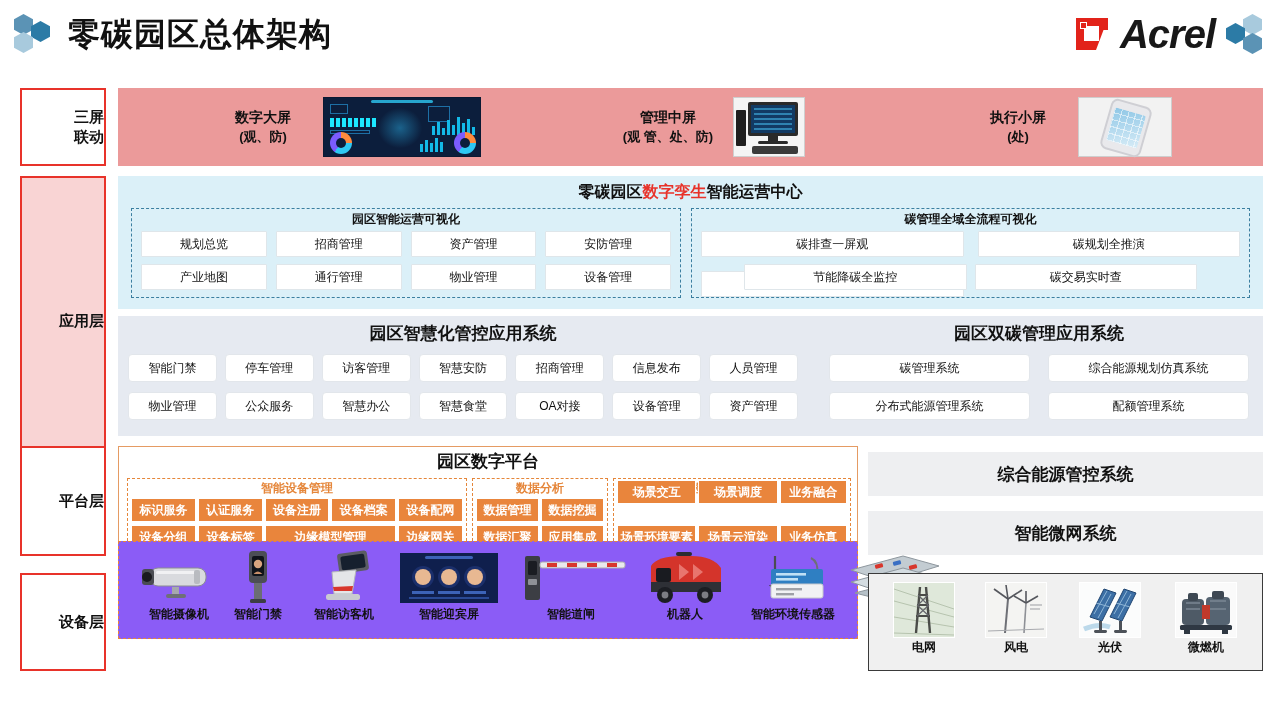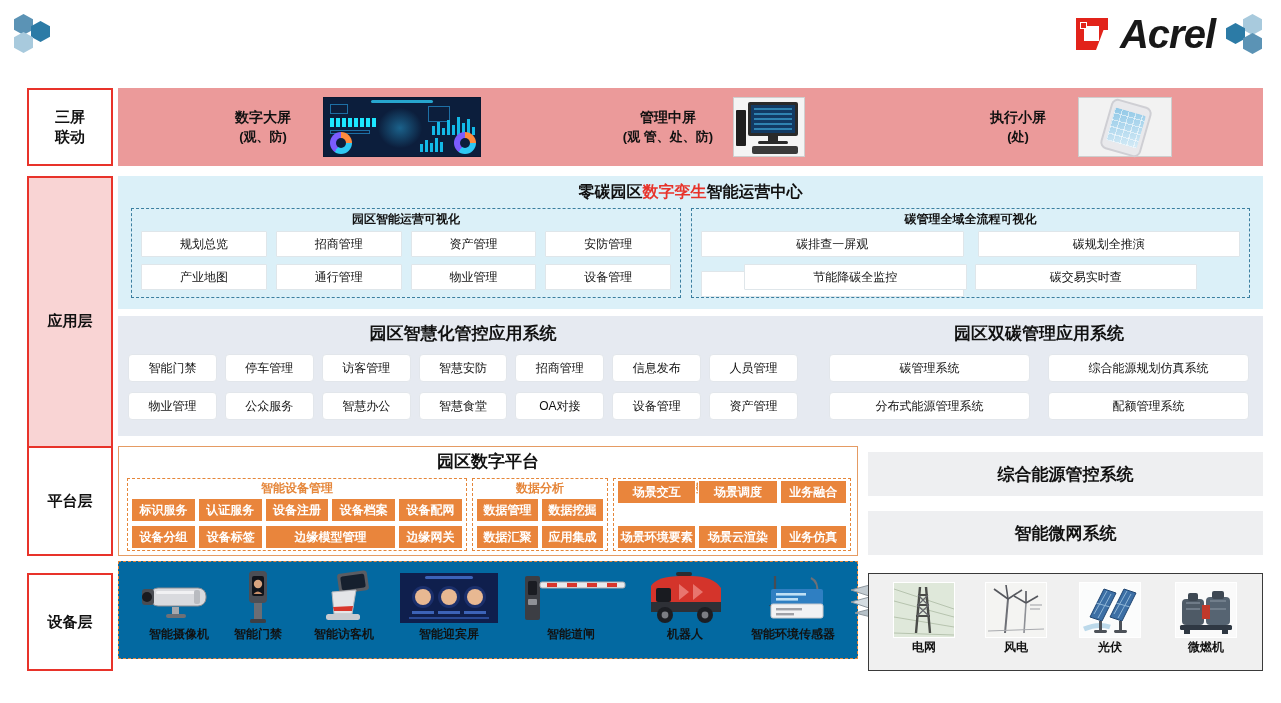--- a/index.html
+++ b/index.html
@@ -30,23 +30,23 @@
                color: #181818; letter-spacing: -1px; line-height: 40px; }
   .hex-group2 { position: relative; width: 40px; height: 40px; }
   .hex2 { position: absolute; width: 19px; height: 21px;
           clip-path: polygon(50% 0%, 100% 25%, 100% 75%, 50% 100%, 0% 75%, 0% 25%); }
   .hex2.a { left: 18px; top: 0px;  background: #a8cadd; }
   .hex2.b { left: 1px;  top: 9px;  background: #2c7ba6; }
   .hex2.c { left: 18px; top: 19px; background: #5b93b5; }
 
   
   .layer-label {
-    position: absolute; left: 27px; width: 86px;
+    position: absolute; left: 20px; width: 86px;
     border: 2px solid #e8332a; background: #ffffff;
-    display: flex; align-items: center; justify-content: center;
+    display: flex; align-items: center; justify-content: flex-end;
     font-size: 15px; font-weight: bold; color: #111; text-align: center;
     line-height: 20px;
   }
   .layer-label.pink { background: #f9d4d4; }
 
   
   .band { position: absolute; }
 
   
   .screens { left: 118px; top: 88px; width: 1145px; height: 78px; background: #eb9a9a; }
@@ -132,22 +132,22 @@
                  line-height:15px; padding-top:2px; }
   .obox { background:#e9853c; border:1px solid #ffffff; display:flex;
           align-items:center; justify-content:center; color:#ffffff;
           font-size:12px; font-weight:bold; }
 
   .energy-sys { position:absolute; left:868px; width:395px; height:44px;
                 background:#eeeff1; display:flex; align-items:center;
                 justify-content:center; font-size:17px; font-weight:bold; color:#111; }
 
   
-  .dev-dash { left:118px; top:561px; width:740px; height:98px;
-              border:1px dashed #e5863a; background:#0369a1; }
+  .dev-dash { left:118px; top:541px; width:740px; height:98px;
+              border:1px dashed #e5863a; background:#8b5cf6; }
   .dev-item { position:absolute; top:4px; width:auto; text-align:center; }
   .dev-cap { font-size:12px; color:#111; font-weight:bold; margin-top:2px; }
   .dev-pic { height:58px; display:flex; align-items:flex-end; justify-content:center; }
 
   .energy-box { position:absolute; left:868px; top:573px; width:395px; height:98px;
                 border:1px solid #3a3a3a; background:#f0f0f0; }
   .en-item { position:absolute; top:8px; width:82px; text-align:center; }
   .en-pic { width:62px; height:56px; margin:0 auto; background:#fff;
             display:flex; align-items:center; justify-content:center; overflow:hidden; }
   .en-cap { font-size:12px; color:#111; font-weight:bold; margin-top:1px; }
@@ -158,20 +158,21 @@
 <body>
 
 <div class="page">
 
   <div class="header">
     <div class="hex-group">
       <div class="hex a"></div>
         <div class="hex b"></div>
         <div class="hex c"></div>
     </div>
+    <div class="title">零碳园区总体架构</div>
 
     <div class="logo-wrap">
       <div class="logo-mark">
         <svg width="36" height="36" viewBox="0 0 36 36">
           <path d="M2 2 H34 L34 14 L22 14 L22 34 L2 34 Z" fill="#e2231a"></path>
           <path d="M34 2 L22 14 L22 34 Z" fill="#e2231a"></path>
           <rect x="10" y="10" width="15" height="15" fill="#ffffff"></rect>
           <path d="M6 6 h7 v7 h-7 z" fill="#ffffff"></path>
           <path d="M7 7 h5 v5 h-5 z" fill="#e2231a"></path>
         </svg>

